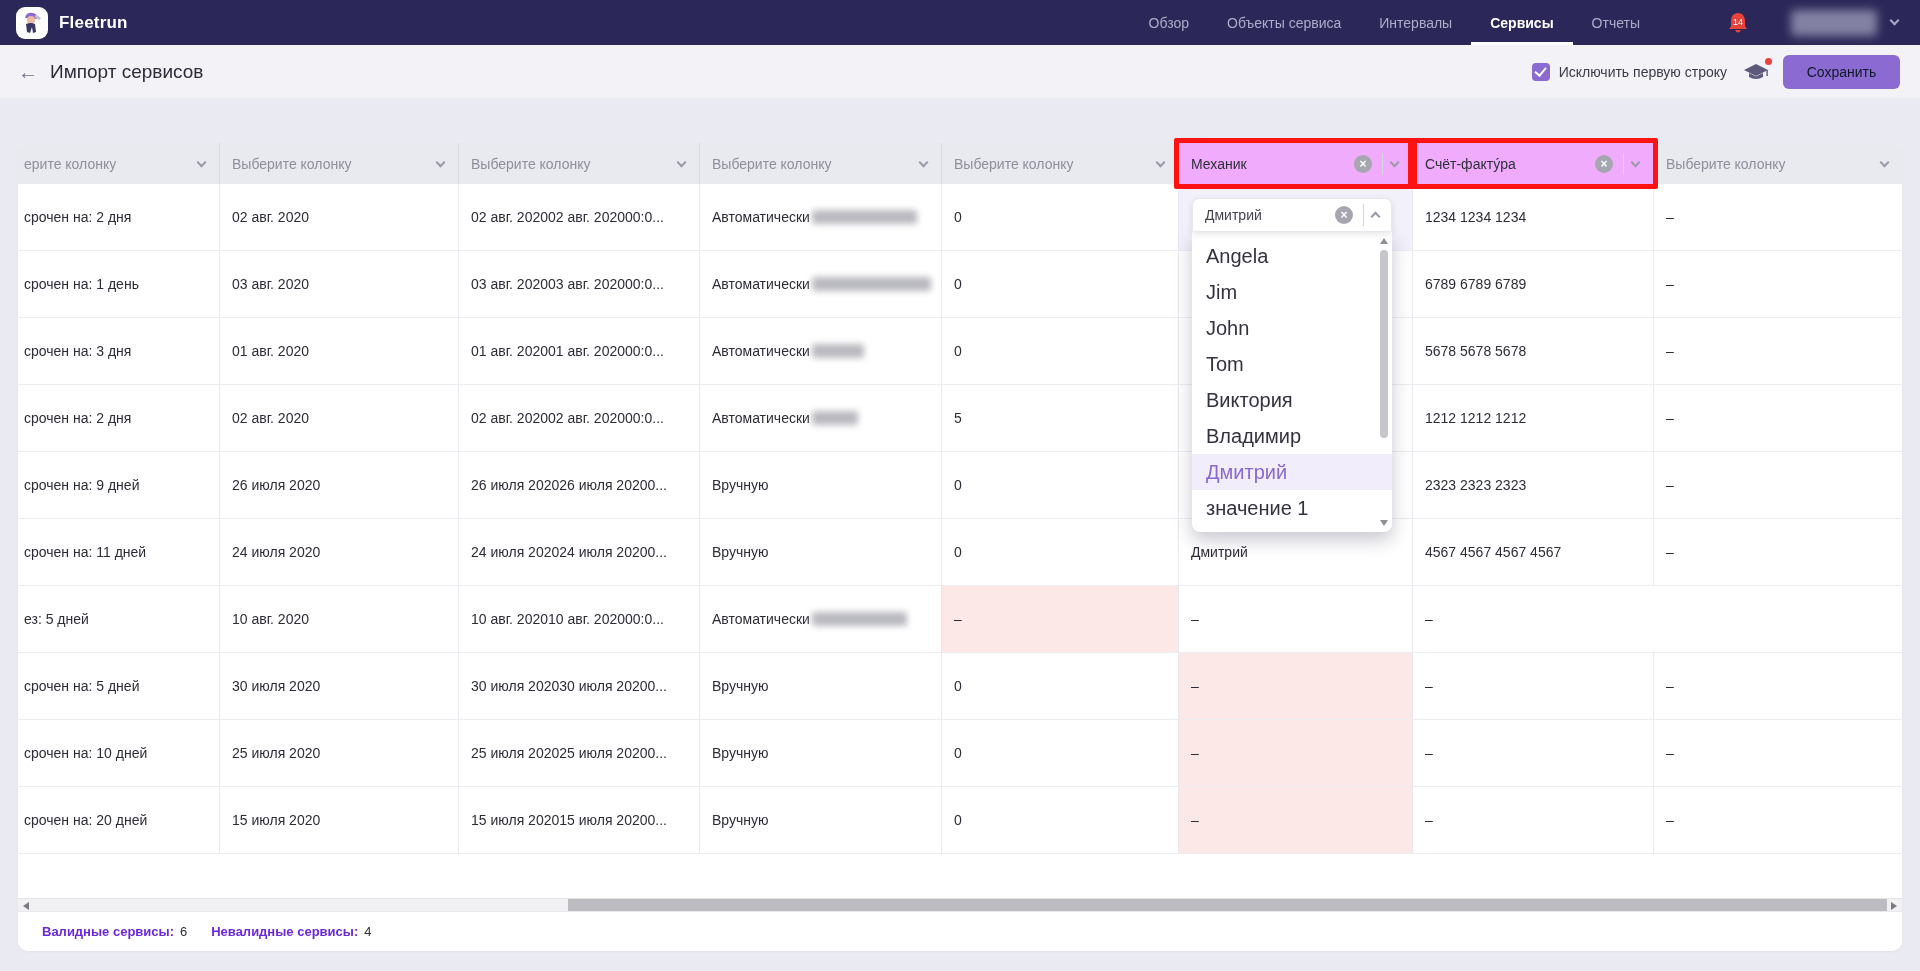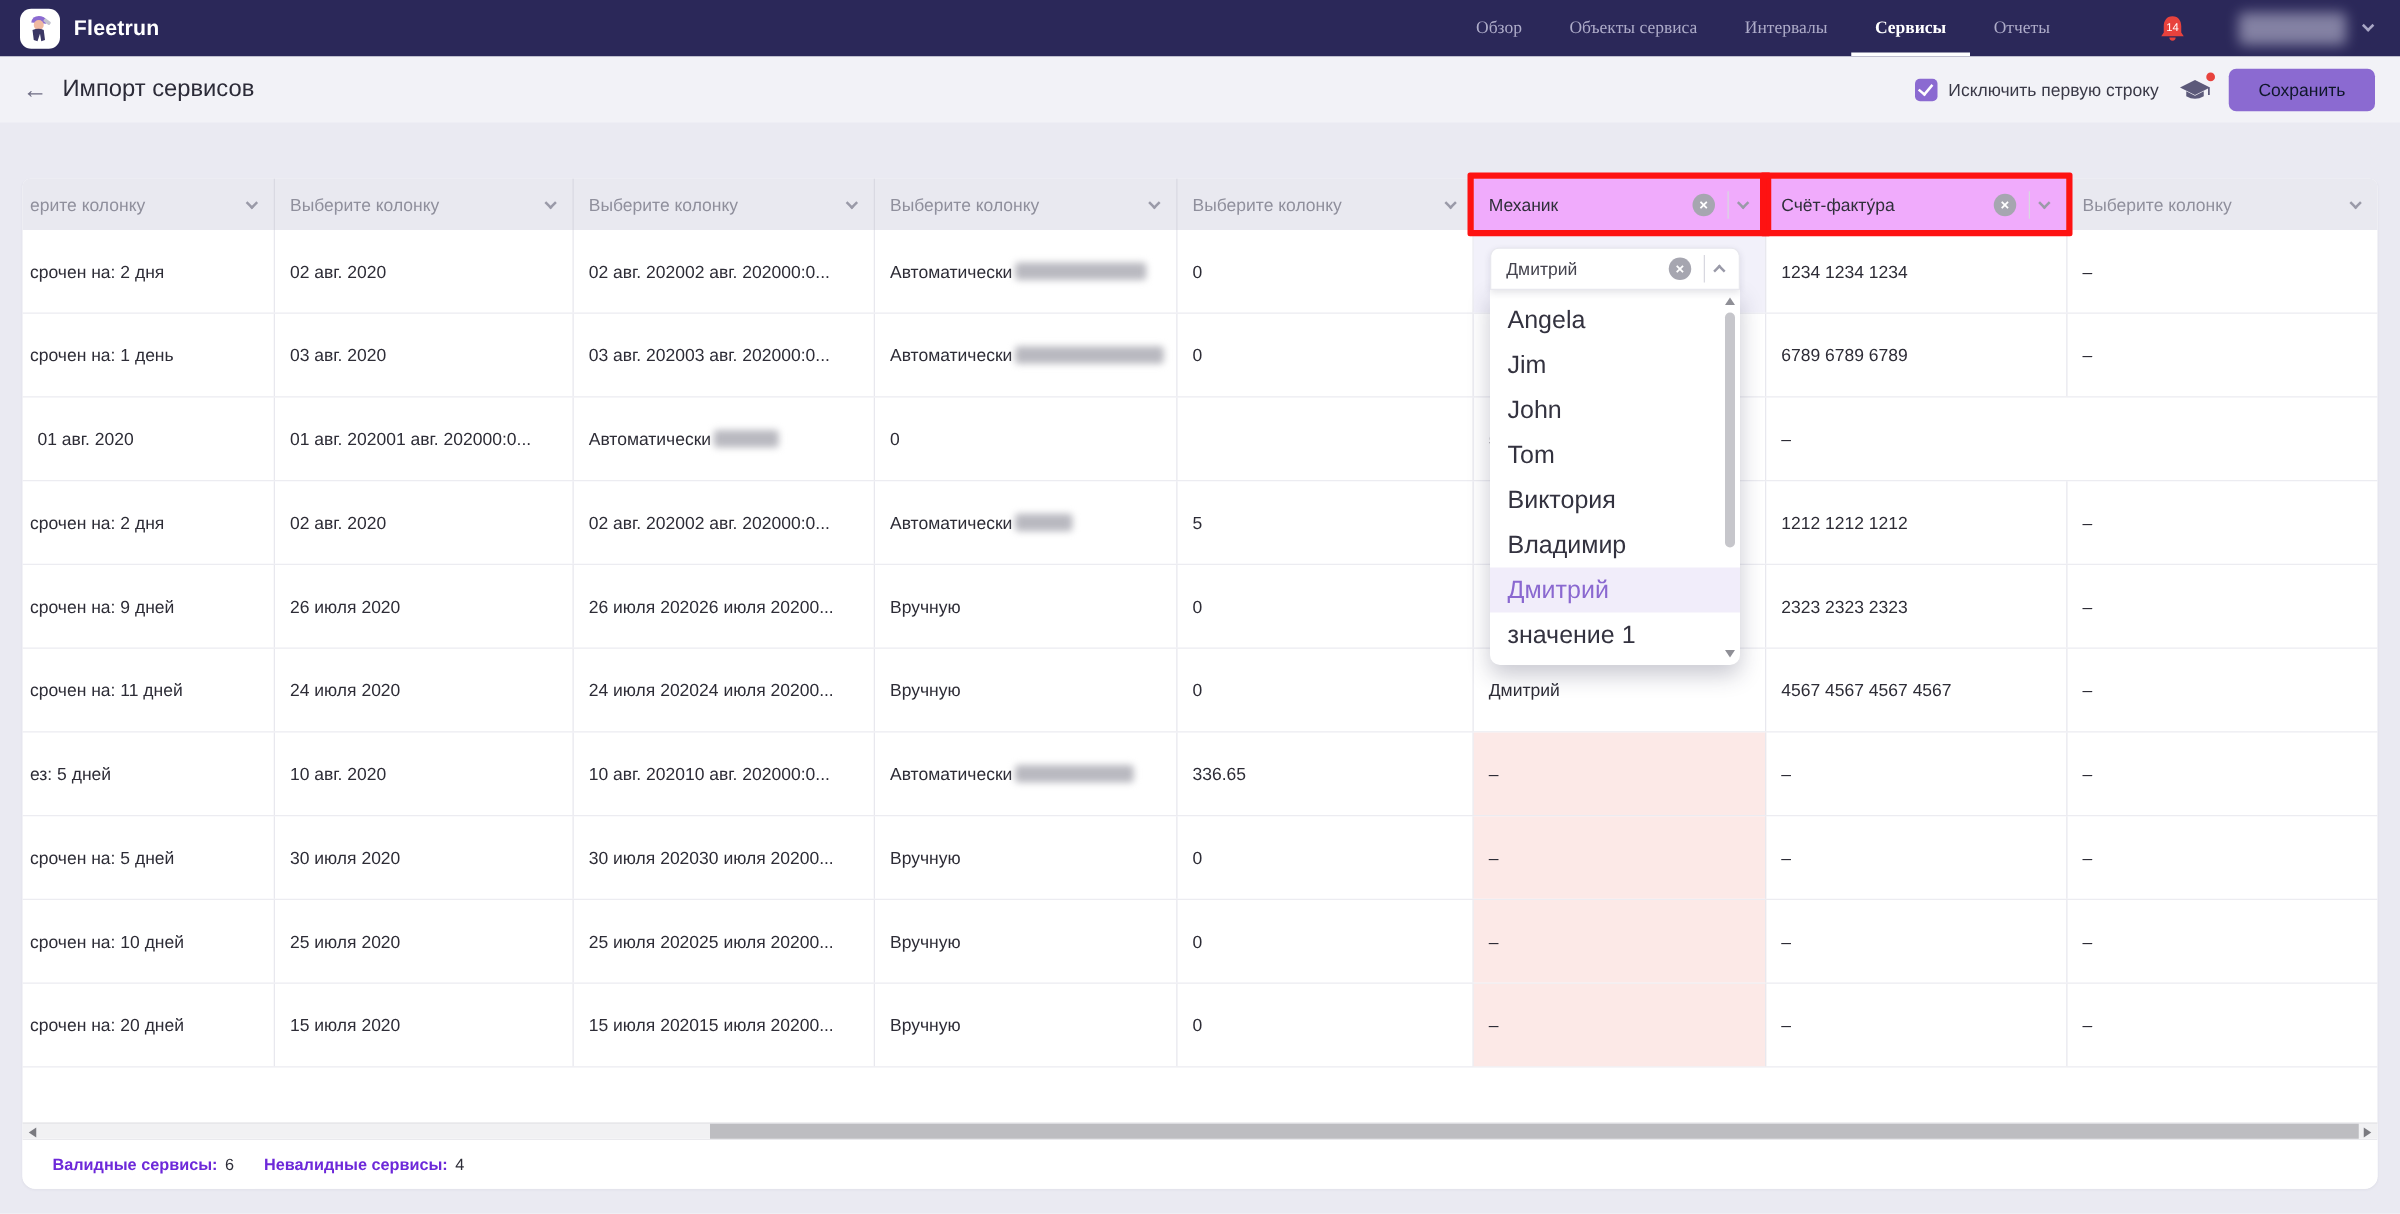--- a/index.html
+++ b/index.html
@@ -4,21 +4,21 @@
 <style>
   * { margin:0; padding:0; box-sizing:border-box; }
   html,body { width:1920px; height:971px; overflow:hidden; }
   body { font-family:"Liberation Sans","DejaVu Sans",sans-serif; background:#eaeaf2; color:#2d2c36; }
 
   
   .navbar { height:45px; background:#2b2859; display:flex; align-items:center; padding:0 22px 0 16px; position:relative; }
   .logo-box { width:32px; height:32px; background:#fff; border-radius:9px; display:flex; align-items:center; justify-content:center; }
   .brand { color:#fff; font-size:17px; font-weight:bold; margin-left:11px; letter-spacing:.2px; }
   .nav-items { display:flex; align-items:stretch; height:45px; margin-left:auto; }
-  .nav-item { display:flex; align-items:center; padding:16px 19px; font-size:14px; color:#aeacc9; cursor:pointer;font-family:Liberation Serif, serif; }
+  .nav-item { display:flex; align-items:center; padding:16px 19px; font-size:14px; color:#aeacc9; cursor:pointer; }
   .nav-item.active { color:#fff; font-weight:bold; box-shadow:inset 0 -3px 0 #ffffff; }
   .bell-wrap { position:relative; margin-left:66px; width:26px; height:26px; display:flex; align-items:center; justify-content:center; }
   .bell-count { position:absolute; top:7px; left:8px; color:#fff; font-size:9px; font-weight:normal; }
   .user-wrap { display:flex; align-items:center; margin-left:40px; }
   .user-blur { width:86px; height:26px; border-radius:4px; background:#9a98b6; filter:blur(5px); opacity:.8; }
   .chev { width:7px; height:7px; border-right:2px solid #a9a7c6; border-bottom:2px solid #a9a7c6; transform:rotate(45deg); display:inline-block; }
   .user-wrap .chev { margin-left:14px; margin-top:-4px; }
 
   
   .page-head { height:53px; background:#f2f2f7; display:flex; align-items:center; padding:0 20px 0 18px; }
@@ -219,20 +219,23 @@
           <span></span>
         </div>
         <div class="td c6">
           <span>6789 6789 6789</span>
         </div>
         <div class="td c7">
           <span>–</span>
         </div>
       </div>
       <div class="tr grid">
+        <div class="td c0">
+          <span>срочен на: 3 дня</span>
+        </div>
         <div class="td c1">
           <span>01 авг. 2020</span>
         </div>
         <div class="td c2">
           <span>01 авг. 202001 авг. 202000:0...</span>
         </div>
         <div class="td c3">
           <span>Автоматически</span>
           <span class="blur-block" style="width: 52px;"></span>
         </div>
@@ -334,23 +337,20 @@
         </div>
         <div class="td c1">
           <span>10 авг. 2020</span>
         </div>
         <div class="td c2">
           <span>10 авг. 202010 авг. 202000:0...</span>
         </div>
         <div class="td c3">
           <span>Автоматически</span>
           <span class="blur-block" style="width: 95px;"></span>
-        </div>
-        <div class="td c4">
-          <span>336.65</span>
         </div>
         <div class="td c5 invalid">
           <span>–</span>
         </div>
         <div class="td c6">
           <span>–</span>
         </div>
         <div class="td c7">
           <span>–</span>
         </div>

